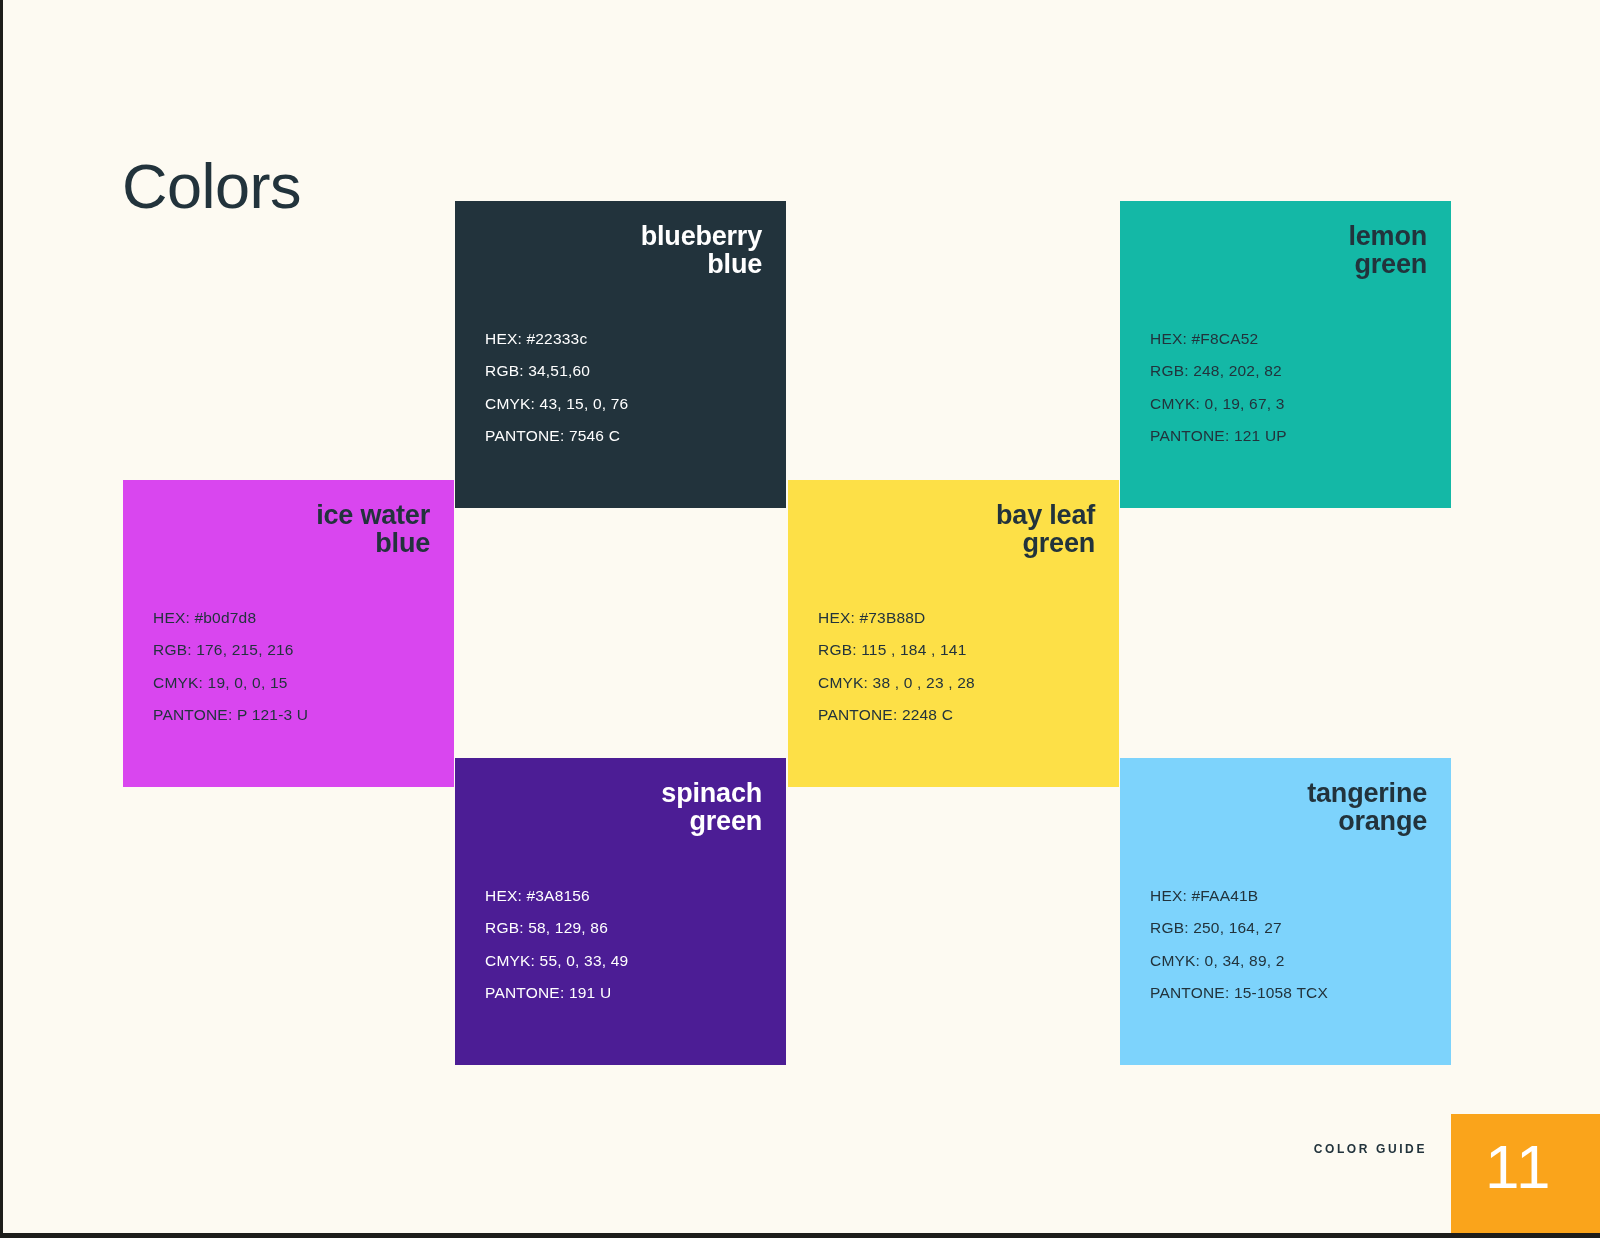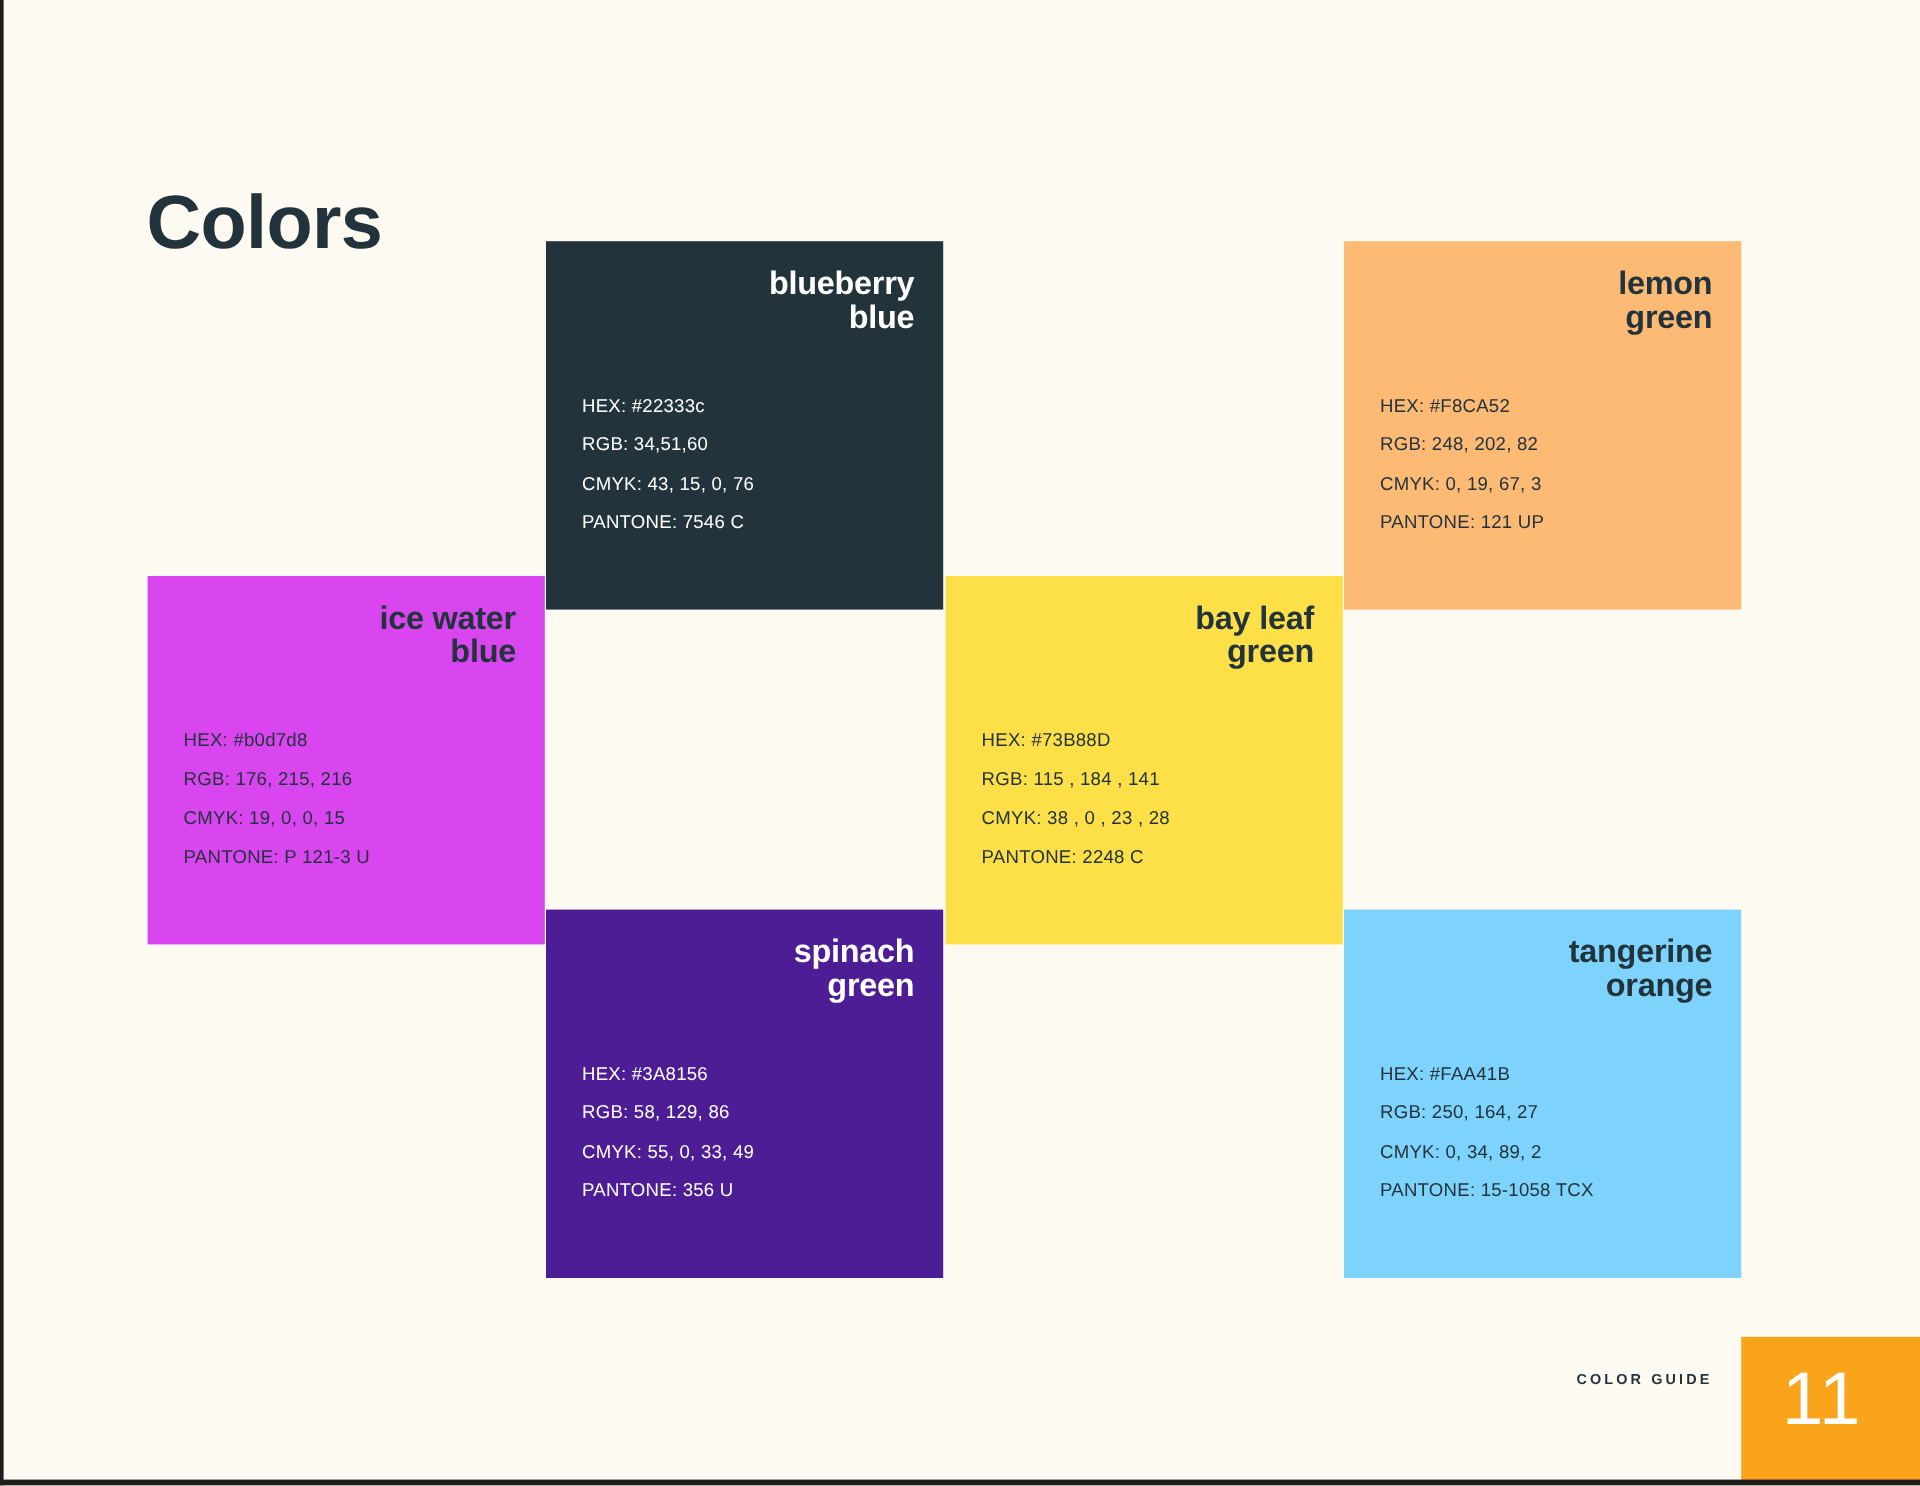--- a/index.html
+++ b/index.html
@@ -33,21 +33,21 @@
     background:#1d1d1b;
     z-index:40;
   }
 
   
   .page-title {
     position:absolute;
     left:122px;
     top:155px;
     font-size:63px;
-    font-weight:bold;
+    font-weight:normal;
     letter-spacing:-0.5px;
     color:#22333c;
     line-height:1;
   }
 
   
   .swatch {
     position:absolute;
     width:331px;
     height:307px;
@@ -140,21 +140,21 @@
     <span>blue</span>
   </div>
   <div class="swatch-specs">
     <div class="spec-line">HEX: #22333c</div>
     <div class="spec-line">RGB: 34,51,60</div>
     <div class="spec-line">CMYK: 43, 15, 0, 76</div>
     <div class="spec-line">PANTONE: 7546 C</div>
   </div>
 </div>
 
-<div class="swatch col-4 row-1 txt-dark" style="background: #fdba74;">
+<div class="swatch col-4 row-1 txt-dark" style="background: #14b8a6;">
   <div class="swatch-name">
     <span>lemon</span><br>
     <span>green</span>
   </div>
   <div class="swatch-specs">
     <div class="spec-line">HEX: #F8CA52</div>
     <div class="spec-line">RGB: 248, 202, 82</div>
     <div class="spec-line">CMYK: 0, 19, 67, 3</div>
     <div class="spec-line">PANTONE: 121 UP</div>
   </div>
@@ -188,21 +188,21 @@
 
 <div class="swatch col-2 row-3 txt-light" style="background: #4c1d95;">
   <div class="swatch-name">
     <span>spinach</span><br>
     <span>green</span>
   </div>
   <div class="swatch-specs">
     <div class="spec-line">HEX: #3A8156</div>
     <div class="spec-line">RGB: 58, 129, 86</div>
     <div class="spec-line">CMYK: 55, 0, 33, 49</div>
-    <div class="spec-line">PANTONE: 356 U</div>
+    <div class="spec-line">PANTONE: 191 U</div>
   </div>
 </div>
 
 <div class="swatch col-4 row-3 txt-dark" style="background: #7dd3fc;">
   <div class="swatch-name">
     <span>tangerine</span><br>
     <span>orange</span>
   </div>
   <div class="swatch-specs">
     <div class="spec-line">HEX: #FAA41B</div>

